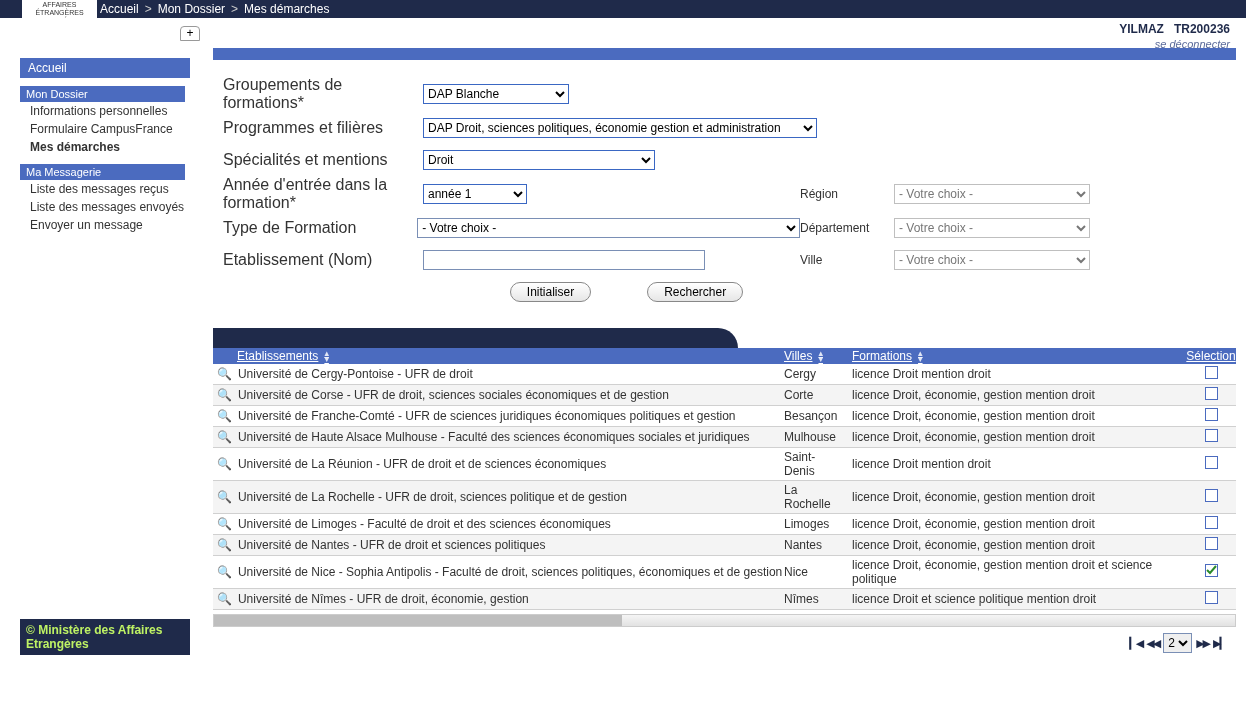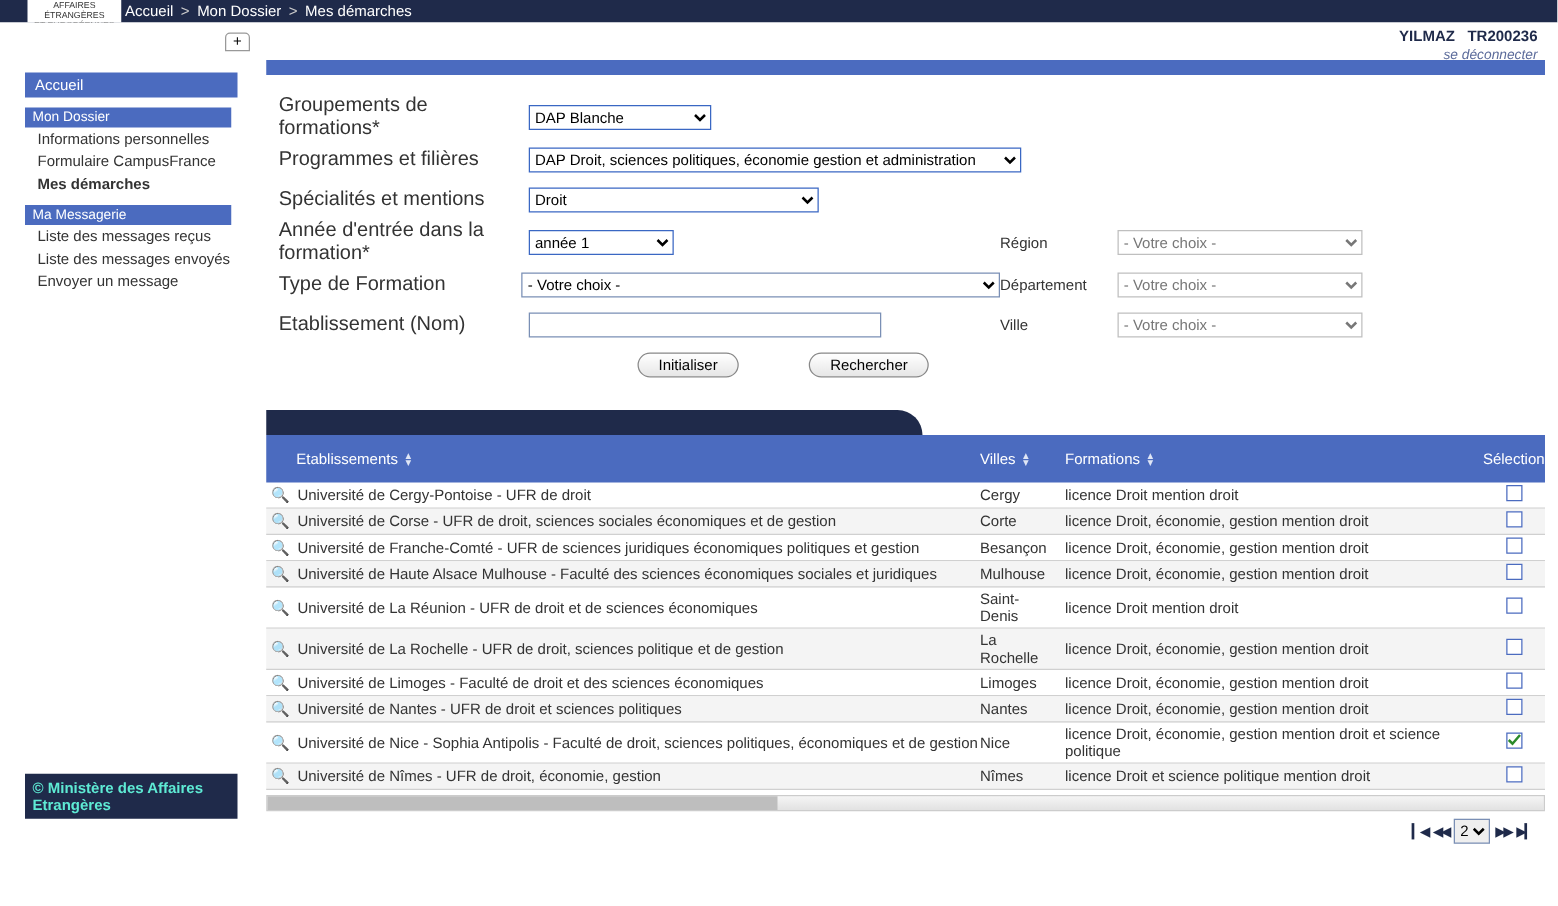--- a/index.html
+++ b/index.html
@@ -19,48 +19,48 @@
 
   .layout { display:flex; position:absolute; top:48px; left:0; right:0; bottom:0; }
 
   .sidebar { width:203px; background:#fff; padding:10px 8px 10px 20px; position:relative; }
   .sb-section { margin-bottom:8px; }
   .sb-title { background:#4b6bbf; color:#fff; padding:3px 8px; font-size:12px; width:170px; }
   .sb-subtitle { background:#4b6bbf; color:#fff; padding:2px 6px; font-size:11px; width:165px; margin-top:6px; }
   .sb-item { display:block; padding:2px 0 2px 10px; color:#333; font-size:12px; text-decoration:none; cursor:pointer; }
   .sb-item.bold { font-weight:bold; }
 
-  .sb-footer { position:absolute; bottom:70px; left:20px; width:170px; background:#1f2a4a; color:#5eead4; padding:4px 6px; font-size:12px; font-weight:bold; line-height:14px; }
+  .sb-footer { position:absolute; bottom:70px; left:20px; width:170px; background:#1f2a4a; color:#bef264; padding:4px 6px; font-size:12px; font-weight:bold; line-height:14px; }
 
   .main { flex:1; display:flex; flex-direction:column; padding:0 10px 6px 10px; position:relative; background:#fff; overflow:hidden; }
 
   .band-top { height:12px; background:#4b6bbf; margin-bottom:16px; }
 
   .form-area { padding: 0 6px 8px 10px; }
   .form-row { display:flex; align-items:center; min-height:32px; }
   .form-label { width:200px; color:#333; font-size:16px; }
   .sel { font-size:12px; height:20px; border:1px solid #7a8fb5; background:#fff; }
   .sel-blue { border:1px solid #3a67c3; }
   .sel-wide { width:394px; }
   .sel-mid { width:232px; }
   .sel-small { width:146px; }
-  .sel-entry { width:116px; }
+  .sel-entry { width:104px; }
   .inp { height:20px; border:1px solid #7a8fb5; background:#fff; font-size:12px; padding:0 4px; width:282px; }
   .right-input { display:flex; align-items:center; gap:8px; margin-left:auto; margin-right:140px; }
   .right-label { width:86px; color:#333; font-size:12px; }
   .sel-region { width:196px; border:1px solid #bfbfbf; color:#777; }
 
   .btn-row { display:flex; gap:56px; justify-content:center; margin:6px 0 10px; padding-right:200px;align-items:flex-end; }
   .btn { border:1px solid #888; border-radius:12px; background:linear-gradient(#fff,#e6e6e6); padding:2px 16px; font-size:12px; cursor:pointer; }
 
   .results-header-band { display:flex; height:20px; margin-top:8px; }
   .rhb-left { width:525px; background:#1f2a4a; border-top-right-radius:20px; }
   .rhb-right { flex:1; }
 
-  .table-head { display:flex; background:#4b6bbf; color:#fff; font-size:12px; height:38px; align-items:center; }
+  .table-head { display:flex; background:#4b6bbf; color:#fff; font-size:12px; height:16px; align-items:center;text-decoration:underline; }
   .col-etab { flex:1 1 560px; padding-left:24px; display:flex; align-items:center; gap:4px; }
   .col-ville { width:62px; display:flex; align-items:center; gap:4px; }
   .col-form { width:340px; padding-left:6px; display:flex; align-items:center; gap:4px; }
   .col-sel  { width:50px; text-align:center; justify-content:center; display:flex; }
   .sort { display:inline-block; font-size:9px; line-height:6px; color:#e0e6f5; margin-left:2px; }
   .sort::before { content:"\25B4\A\25BE"; white-space:pre; }
 
   .tbl-body { }
   .tbl-row { display:flex; border-bottom:1px solid #d0d0d0; font-size:12px; color:#333; align-items:center; padding:2px 0; }
   .tbl-row.alt { background:#f4f4f4; }

